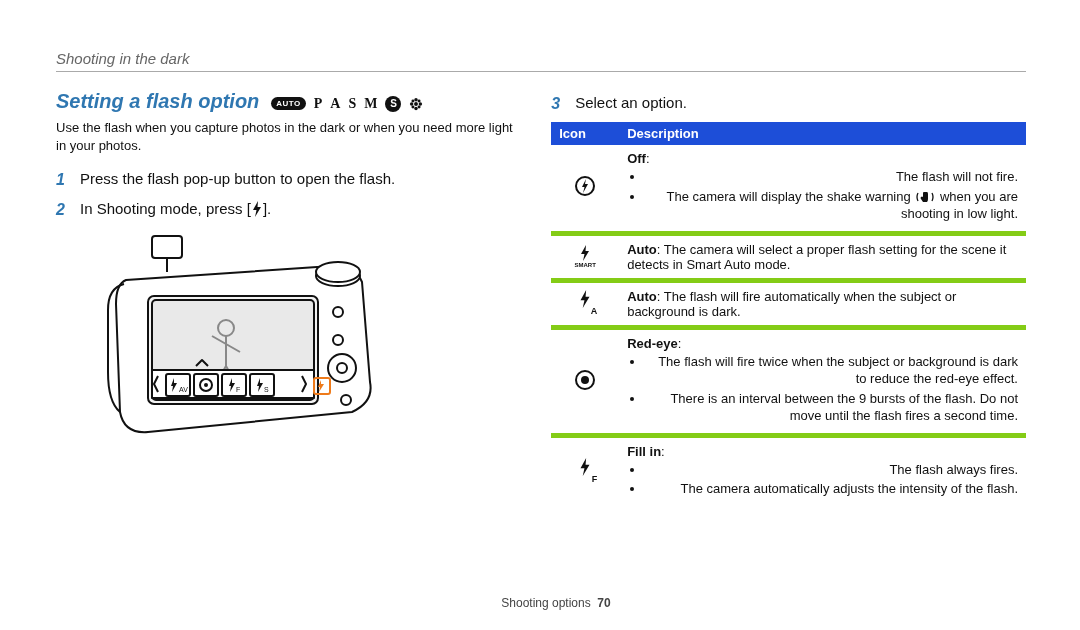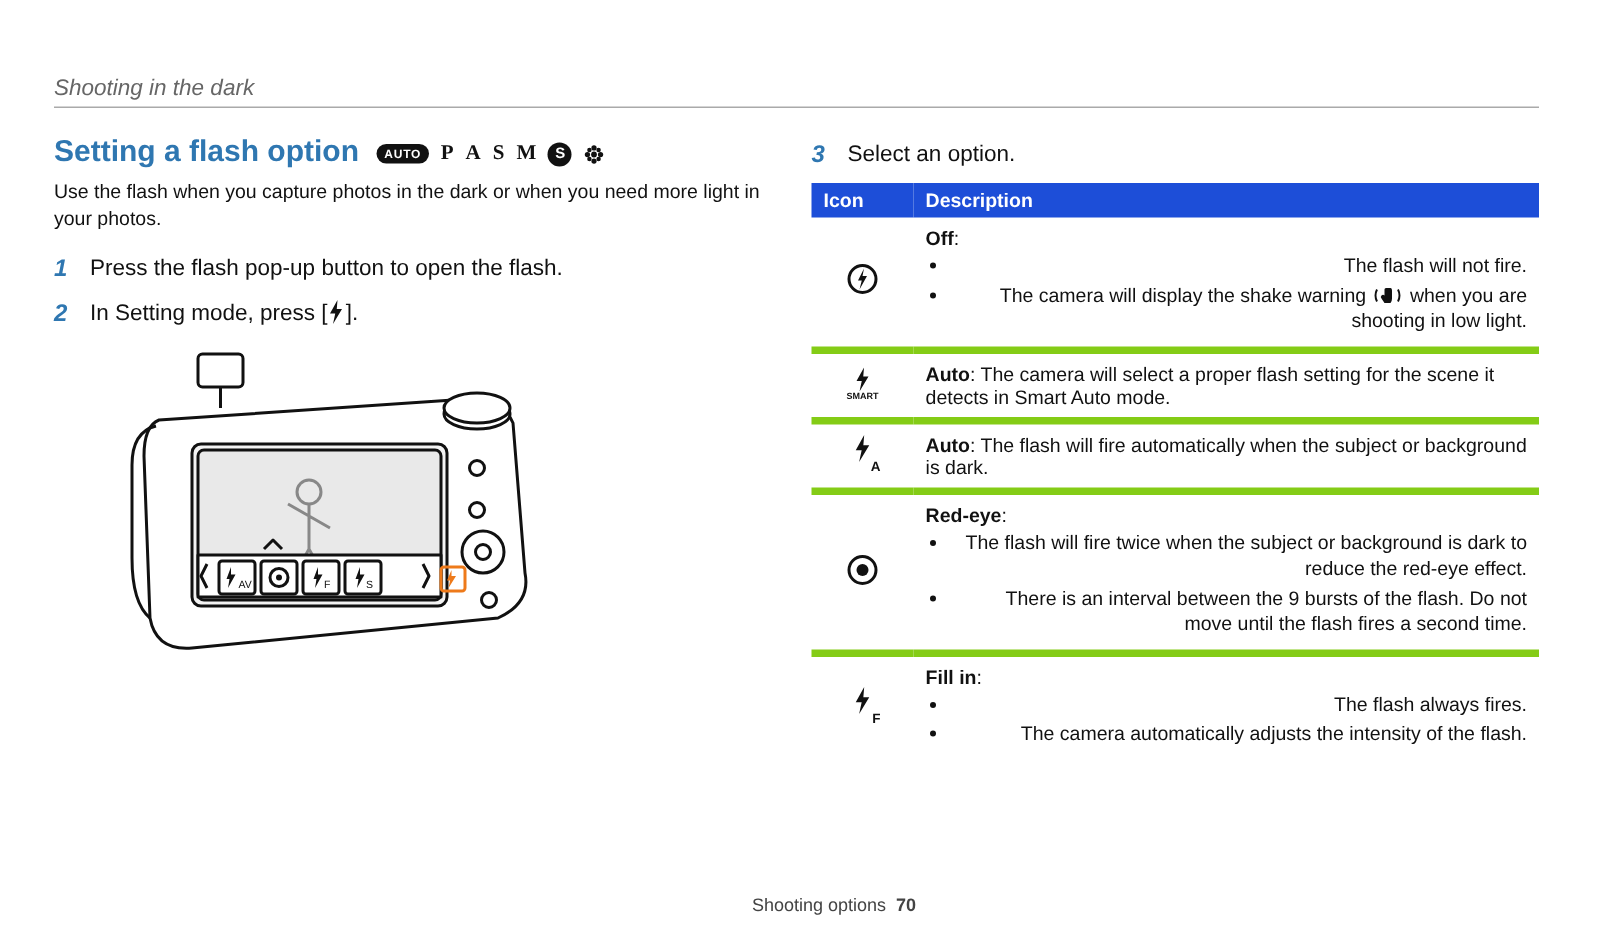--- a/index.html
+++ b/index.html
@@ -10,21 +10,21 @@
     font-family: "Segoe UI", "Helvetica Neue", Arial, sans-serif;
     color: #111;
     background: #fff;
     font-size: 14px;
   }
   .page {
     position: relative;
     width: 1080px;
     height: 630px;
     box-sizing: border-box;
-    padding: 50px 54px 30px 36px;
+    padding: 50px 54px 30px 56px;
   }
   .crumb {
     font-style: italic;
     color: #666;
     font-size: 15px;
     margin-bottom: 4px;
   }
   .rule {
     border-top: 1px solid #aaa;
     margin: 4px 0 14px 0;
@@ -38,20 +38,21 @@
   }
   .col-right {
     width: 490px;
   }
   .section-title {
     color: #2f77b1;
     font-weight: 700;
     font-size: 20px;
     display: inline-block;
     margin: 4px 0 2px 0;
+    font-style: italic;
   }
   .mode-icons {
     display: inline-flex;
     align-items: center;
     gap: 8px;
     margin-left: 8px;
     position: relative;
     top: -2px;
   }
   .auto-pill {
@@ -253,21 +254,21 @@
       </div>
       <div class="intro">Use the flash when you capture photos in the dark or when you need more light in your photos.</div>
 
       <div class="step">
         <span class="step-num">1</span>
         <span>Press the flash pop-up button to open the flash.</span>
       </div>
       <div class="step">
         <span class="step-num">2</span>
         <span>
-          <span>In Setting mode, press [</span><span class="inline-icon">
+          <span>In Shooting mode, press [</span><span class="inline-icon">
             <svg width="12" height="16" viewBox="0 0 12 16">
                 <polygon points="7,0 2,9 5.5,9 4,16 10,6 6.5,6" fill="#111"></polygon>
               </svg>
           </span><span>].</span>
         </span>
       </div>
 
       <div class="camera-holder">
         <svg width="300" height="220" viewBox="0 0 300 220">
 

